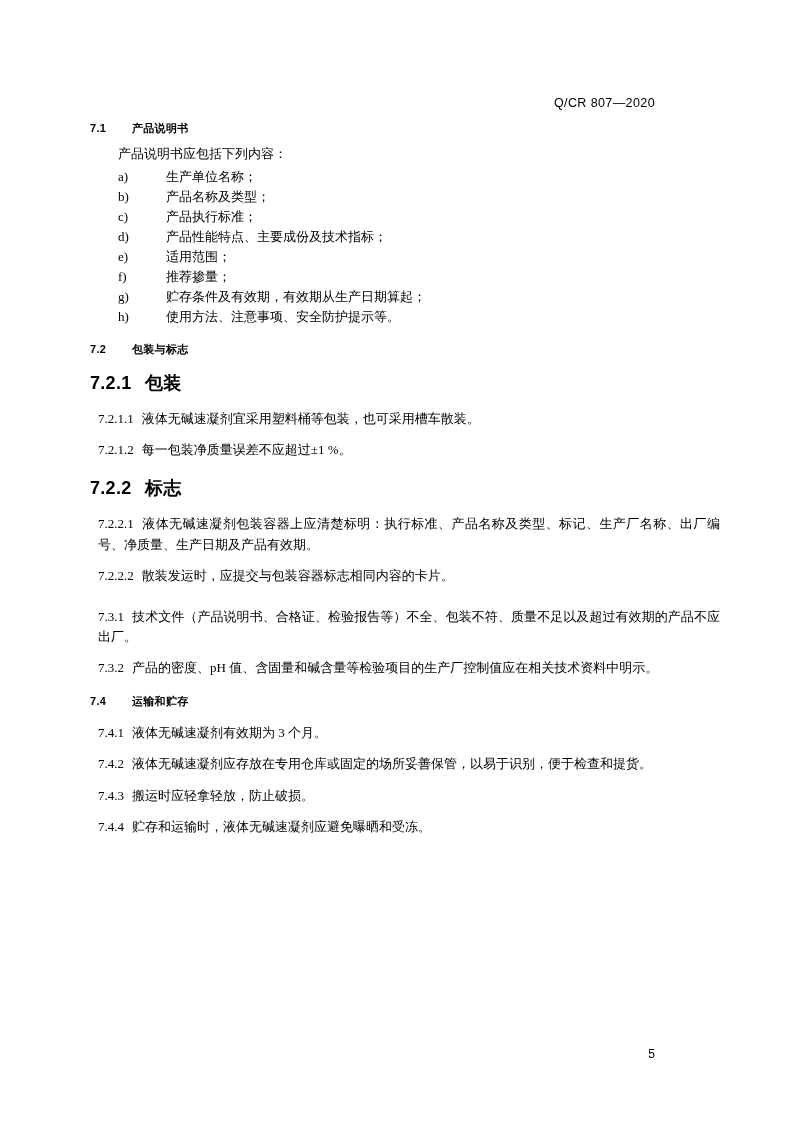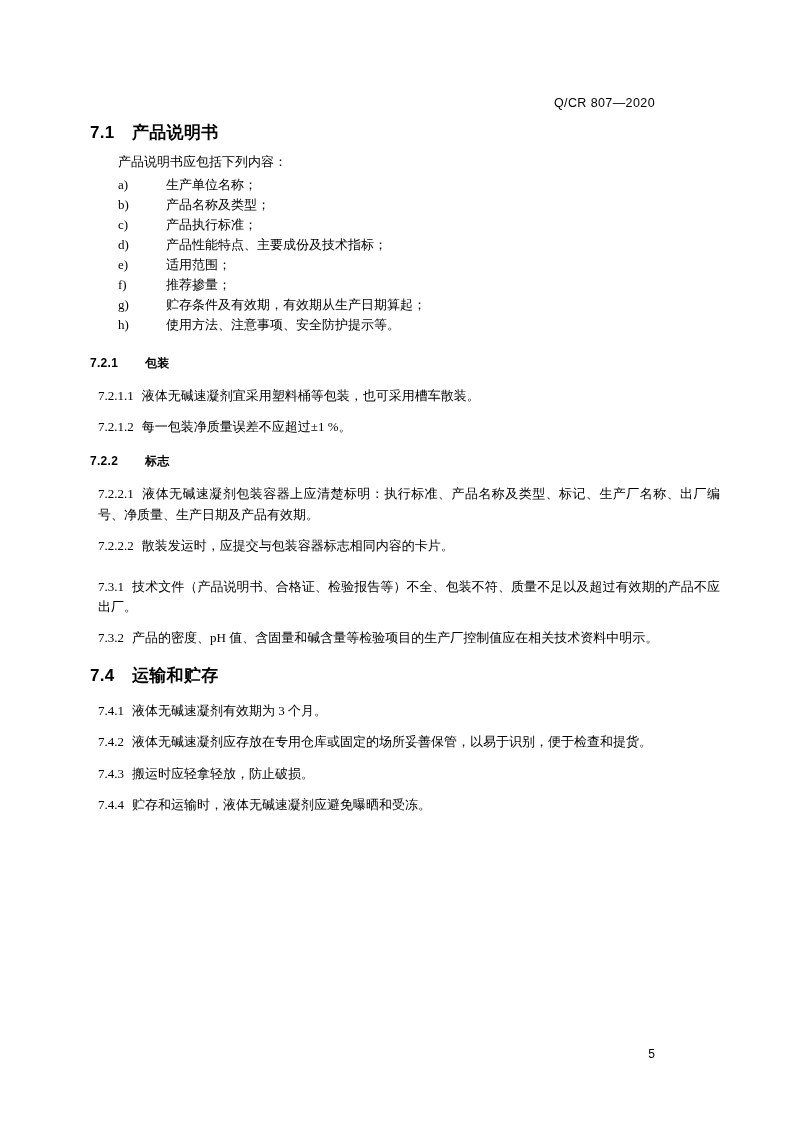--- a/index.html
+++ b/index.html
@@ -32,32 +32,32 @@
     color: #000;
   }
   .content {
     position: absolute;
     top: 121px;
     left: 90px;
     width: 630px;
   }
   .h2 {
     font-family: "Liberation Sans", "DejaVu Sans", sans-serif;
-    font-size: 17px;
+    font-size: 11px;
     font-weight: bold;
     margin: 0 0 9px 0;
     letter-spacing: 0.3px;
   }
   .h2 .num {
     display: inline-block;
     min-width: 42px;
   }
   .h3 {
     font-family: "Liberation Sans", "DejaVu Sans", sans-serif;
-    font-size: 12px;
+    font-size: 18px;
     font-weight: bold;
     margin: 0 0 9px 0;
     letter-spacing: 0.3px;
   }
   .h3 .num {
     display: inline-block;
     min-width: 55px;
   }
   .lead {
     font-size: 13px;
@@ -154,20 +154,23 @@
           </li>
         <li>
             <span class="marker">h)</span>
             <span class="txt">使用方法、注意事项、安全防护提示等。</span>
           </li>
       </ul>
     </div>
 
     <div class="gap-sm"></div>
 
+    <div class="h2">
+      <span class="num">7.2</span><span>包装与标志</span>
+    </div>
     <div class="gap-sm"></div>
     <div class="h3">
       <span class="num">7.2.1</span><span>包装</span>
     </div>
     <div class="gap-sm"></div>
     <p class="numbered">
       <span class="n">7.2.1.1</span><span class="sp"></span><span>液体无碱速凝剂宜采用塑料桶等包装，也可采用槽车散装。</span>
     </p>
     <p class="numbered">
       <span class="n">7.2.1.2</span><span class="sp"></span><span>每一包装净质量误差不应超过±1 %。</span>

